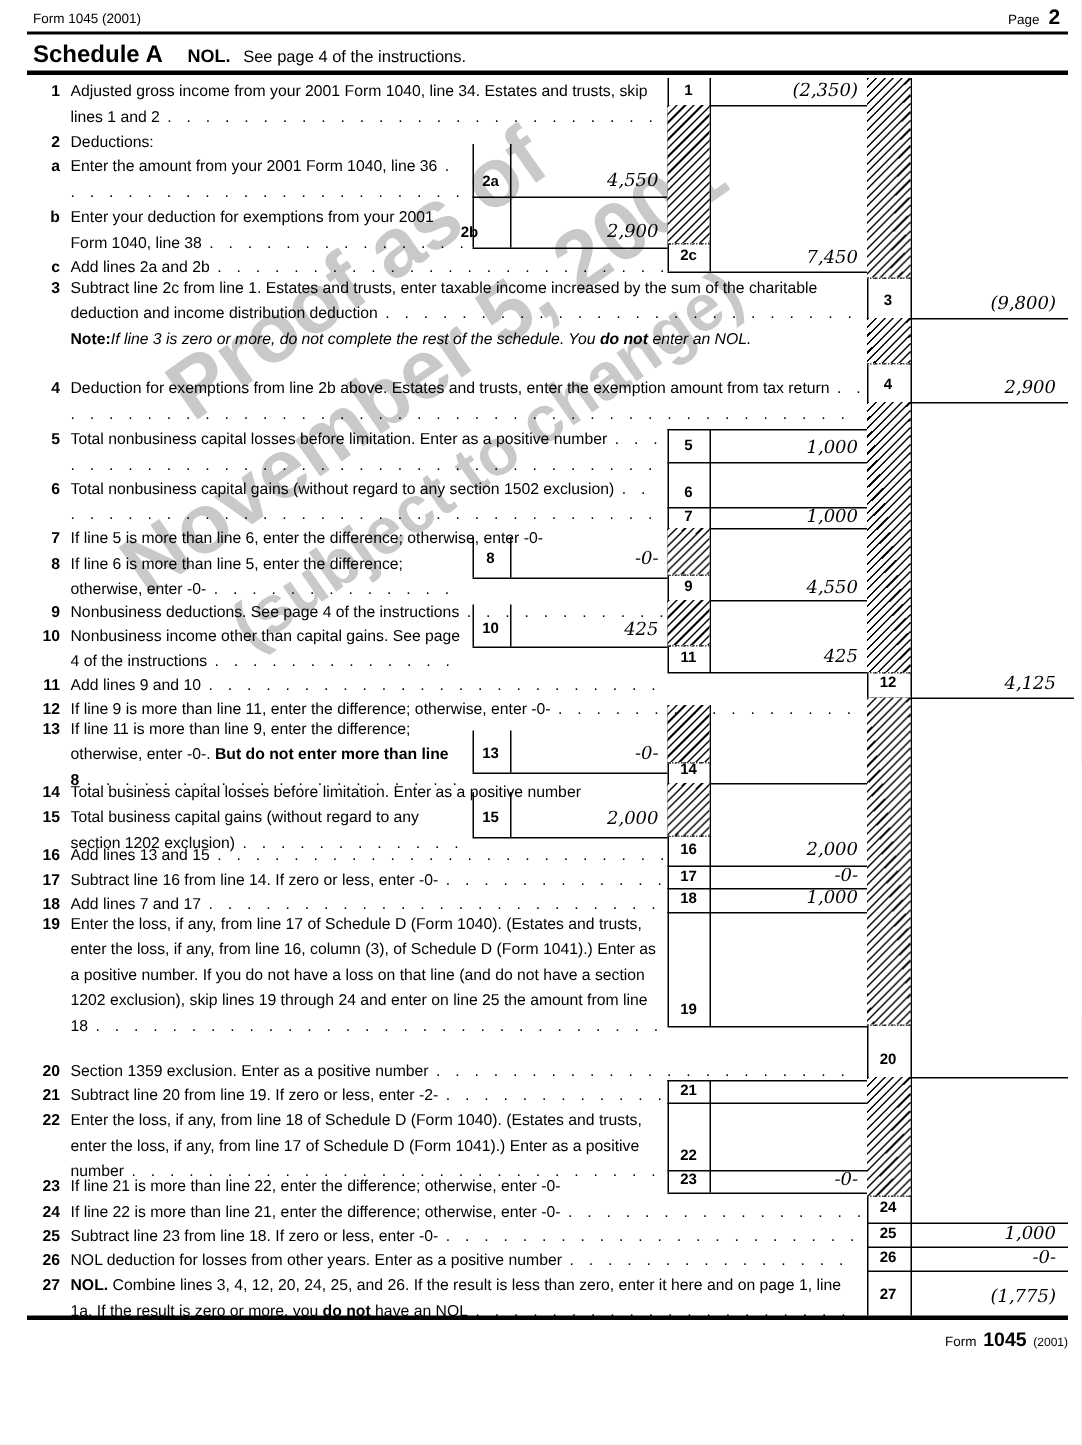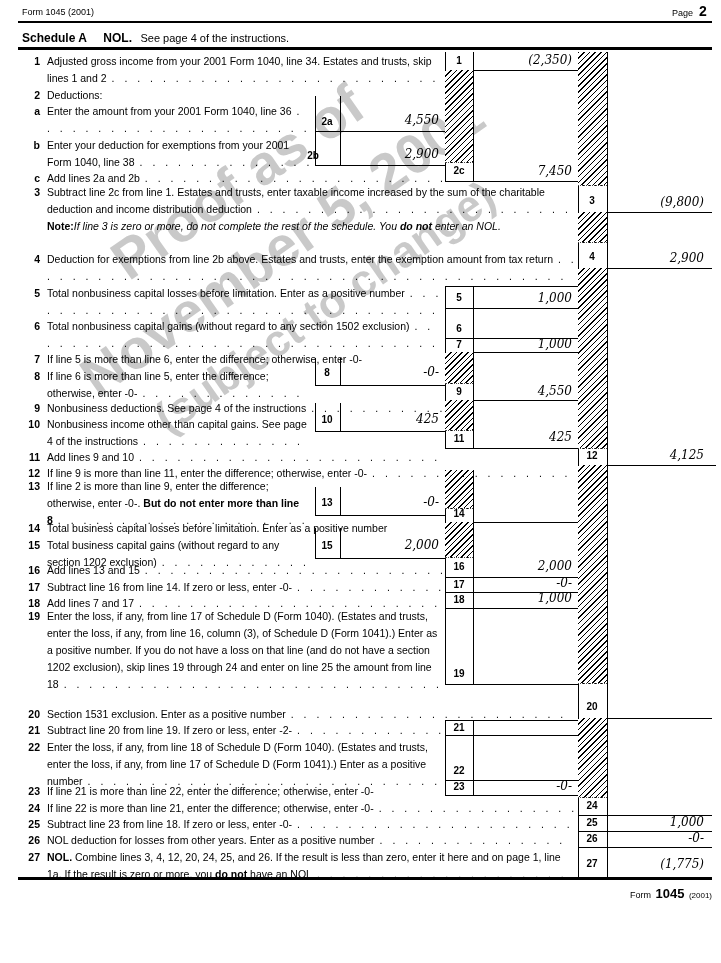--- a/index.html
+++ b/index.html
@@ -40,21 +40,21 @@
   </div>
 
   <div class="content">
 
   <div class="hdr-small" style="left:22px;top:7px">Form 1045 (2001)</div>
   <div class="hdr-small" style="left:672px;top:8px">Page</div>
   <div style="position:absolute;left:699px;top:3px;font-size:14px;font-weight:bold">2</div>
   <div class="thick" style="left:18px;top:21px;width:694px;height:2px"></div>
 
   <div style="position:absolute;left:22px;top:28px">
-    <span class="b" style="font-size:12px">Schedule A</span>
+    <span class="b" style="font-size:16px">Schedule A</span>
     <span class="b" style="font-size:12px;margin-left:12px">NOL.</span>
     <span style="font-size:11px;margin-left:4px">See page 4 of the instructions.</span>
   </div>
 
   <div class="thick" style="left:18px;top:47px;width:694px;height:3px"></div>
   <div class="thick" style="left:18px;top:877px;width:694px;height:3px"></div>
 
   <div class="vl" style="left:445px;top:52px;height:129px"></div>
   <div class="vl" style="left:473px;top:52px;height:129px"></div>
   <div class="vl" style="left:445px;top:286px;height:162px"></div>
@@ -213,28 +213,28 @@
   <div class="row" style="top:218px;width:528px;height:34px"><span class="b">Note:</span><span class="it">If line 3 is zero or more, do not complete the rest of the schedule. You </span><span class="b it">do not</span><span class="it"> enter an NOL.</span></div>
   <div class="row" style="top:251px;width:528px;height:34px"><span>Deduction for exemptions from line 2b above. Estates and trusts, enter the exemption amount from tax return</span><span class="dots">. . . . . . . . . . . . . . . . . . . . . . . . . . . . . . . . . . . . . . . . . . . . . . . . . .</span></div>
   <div class="row" style="top:285px;width:396px;height:34px"><span>Total nonbusiness capital losses before limitation. Enter as a positive number</span><span class="dots">. . . . . . . . . . . . . . . . . . . . . . . . . . . . . . . . . . . . . . . . . . . . . . . . . .</span></div>
   <div class="row" style="top:318px;width:396px;height:34px"><span>Total nonbusiness capital gains (without regard to any section 1502 exclusion)</span><span class="dots">. . . . . . . . . . . . . . . . . . . . . . . . . . . . . . . . . . . . . . . . . . . . . . . . . .</span></div>
   <div class="row" style="top:351px;width:396px;height:17px"><span>If line 5 is more than line 6, enter the difference; otherwise, enter -0-</span></div>
   <div class="row" style="top:368px;width:265px;height:34px"><span>If line 6 is more than line 5, enter the difference; otherwise, enter -0-</span><span class="dots">. . . . . . . . . . . . . . . . . . . . . . . . . . . . . . . . . . . . . . . . . . . . . . . . . .</span></div>
   <div class="row" style="top:400px;width:396px;height:17px"><span>Nonbusiness deductions. See page 4 of the instructions</span><span class="dots">. . . . . . . . . . . . . . . . . . . . . . . . . . . . . . . . . . . . . . . . . . . . . . . . . .</span></div>
   <div class="row" style="top:416px;width:265px;height:34px"><span>Nonbusiness income other than capital gains. See page 4 of the instructions</span><span class="dots">. . . . . . . . . . . . . . . . . . . . . . . . . . . . . . . . . . . . . . . . . . . . . . . . . .</span></div>
   <div class="row" style="top:449px;width:396px;height:17px"><span>Add lines 9 and 10</span><span class="dots">. . . . . . . . . . . . . . . . . . . . . . . . . . . . . . . . . . . . . . . . . . . . . . . . . .</span></div>
   <div class="row" style="top:465px;width:528px;height:17px"><span>If line 9 is more than line 11, enter the difference; otherwise, enter -0-</span><span class="dots">. . . . . . . . . . . . . . . . . . . . . . . . . . . . . . . . . . . . . . . . . . . . . . . . . .</span></div>
-  <div class="row" style="top:478px;width:265px;height:51px"><span>If line 2 is more than line 9, enter the difference; otherwise, enter -0-. </span><span class="b">But do not enter more than line 8</span><span class="dots">. . . . . . . . . . . . . . . . . . . . . . . . . . . . . . . . . . . . . . . . . . . . . . . . . .</span></div>
+  <div class="row" style="top:478px;width:265px;height:51px"><span>If line 11 is more than line 9, enter the difference; otherwise, enter -0-. </span><span class="b">But do not enter more than line 8</span><span class="dots">. . . . . . . . . . . . . . . . . . . . . . . . . . . . . . . . . . . . . . . . . . . . . . . . . .</span></div>
   <div class="row" style="top:520px;width:396px;height:17px"><span>Total business capital losses before limitation. Enter as a positive number</span></div>
   <div class="row" style="top:537px;width:265px;height:34px"><span>Total business capital gains (without regard to any section 1202 exclusion)</span><span class="dots">. . . . . . . . . . . . . . . . . . . . . . . . . . . . . . . . . . . . . . . . . . . . . . . . . .</span></div>
   <div class="row" style="top:562px;width:396px;height:17px"><span>Add lines 13 and 15</span><span class="dots">. . . . . . . . . . . . . . . . . . . . . . . . . . . . . . . . . . . . . . . . . . . . . . . . . .</span></div>
   <div class="row" style="top:579px;width:396px;height:17px"><span>Subtract line 16 from line 14. If zero or less, enter -0-</span><span class="dots">. . . . . . . . . . . . . . . . . . . . . . . . . . . . . . . . . . . . . . . . . . . . . . . . . .</span></div>
   <div class="row" style="top:595px;width:396px;height:17px"><span>Add lines 7 and 17</span><span class="dots">. . . . . . . . . . . . . . . . . . . . . . . . . . . . . . . . . . . . . . . . . . . . . . . . . .</span></div>
   <div class="row" style="top:608px;width:396px;height:85px"><span>Enter the loss, if any, from line 17 of Schedule D (Form 1040). (Estates and trusts, enter the loss, if any, from line 16, column (3), of Schedule D (Form 1041).) Enter as a positive number. If you do not have a loss on that line (and do not have a section 1202 exclusion), skip lines 19 through 24 and enter on line 25 the amount from line 18</span><span class="dots">. . . . . . . . . . . . . . . . . . . . . . . . . . . . . . . . . . . . . . . . . . . . . . . . . .</span></div>
-  <div class="row" style="top:706px;width:528px;height:17px"><span>Section 1531 exclusion. Enter as a positive number</span><span class="dots">. . . . . . . . . . . . . . . . . . . . . . . . . . . . . . . . . . . . . . . . . . . . . . . . . .</span></div>
+  <div class="row" style="top:706px;width:528px;height:17px"><span>Section 1359 exclusion. Enter as a positive number</span><span class="dots">. . . . . . . . . . . . . . . . . . . . . . . . . . . . . . . . . . . . . . . . . . . . . . . . . .</span></div>
   <div class="row" style="top:722px;width:396px;height:17px"><span>Subtract line 20 from line 19. If zero or less, enter -2-</span><span class="dots">. . . . . . . . . . . . . . . . . . . . . . . . . . . . . . . . . . . . . . . . . . . . . . . . . .</span></div>
   <div class="row" style="top:739px;width:396px;height:51px"><span>Enter the loss, if any, from line 18 of Schedule D (Form 1040). (Estates and trusts, enter the loss, if any, from line 17 of Schedule D (Form 1041).) Enter as a positive number</span><span class="dots">. . . . . . . . . . . . . . . . . . . . . . . . . . . . . . . . . . . . . . . . . . . . . . . . . .</span></div>
   <div class="row" style="top:783px;width:396px;height:17px"><span>If line 21 is more than line 22, enter the difference; otherwise, enter -0-</span></div>
   <div class="row" style="top:800px;width:528px;height:17px"><span>If line 22 is more than line 21, enter the difference; otherwise, enter -0-</span><span class="dots">. . . . . . . . . . . . . . . . . . . . . . . . . . . . . . . . . . . . . . . . . . . . . . . . . .</span></div>
   <div class="row" style="top:816px;width:528px;height:17px"><span>Subtract line 23 from line 18. If zero or less, enter -0-</span><span class="dots">. . . . . . . . . . . . . . . . . . . . . . . . . . . . . . . . . . . . . . . . . . . . . . . . . .</span></div>
   <div class="row" style="top:832px;width:528px;height:17px"><span>NOL deduction for losses from other years. Enter as a positive number</span><span class="dots">. . . . . . . . . . . . . . . . . . . . . . . . . . . . . . . . . . . . . . . . . . . . . . . . . .</span></div>
   <div class="row" style="top:849px;width:528px;height:34px"><span class="b">NOL.</span><span> Combine lines 3, 4, 12, 20, 24, 25, and 26. If the result is less than zero, enter it here and on page 1, line 1a. If the result is zero or more, you </span><span class="b">do not</span><span> have an NOL</span><span class="dots">. . . . . . . . . . . . . . . . . . . . . . . . . . . . . . . . . . . . . . . . . . . . . . . . . .</span></div>
 
   <div style="position:absolute;left:520px;top:884px;width:192px;text-align:right">
     <span style="font-size:9px">Form</span>

